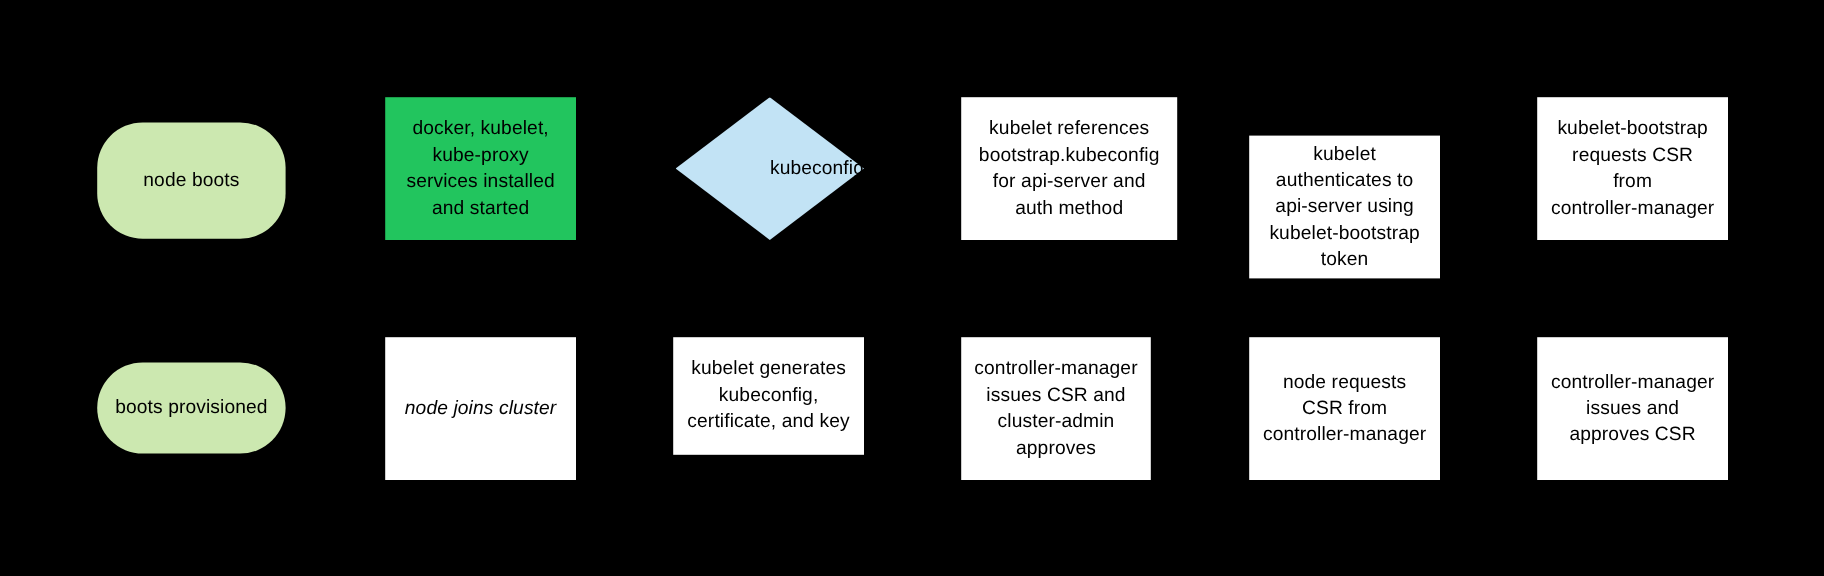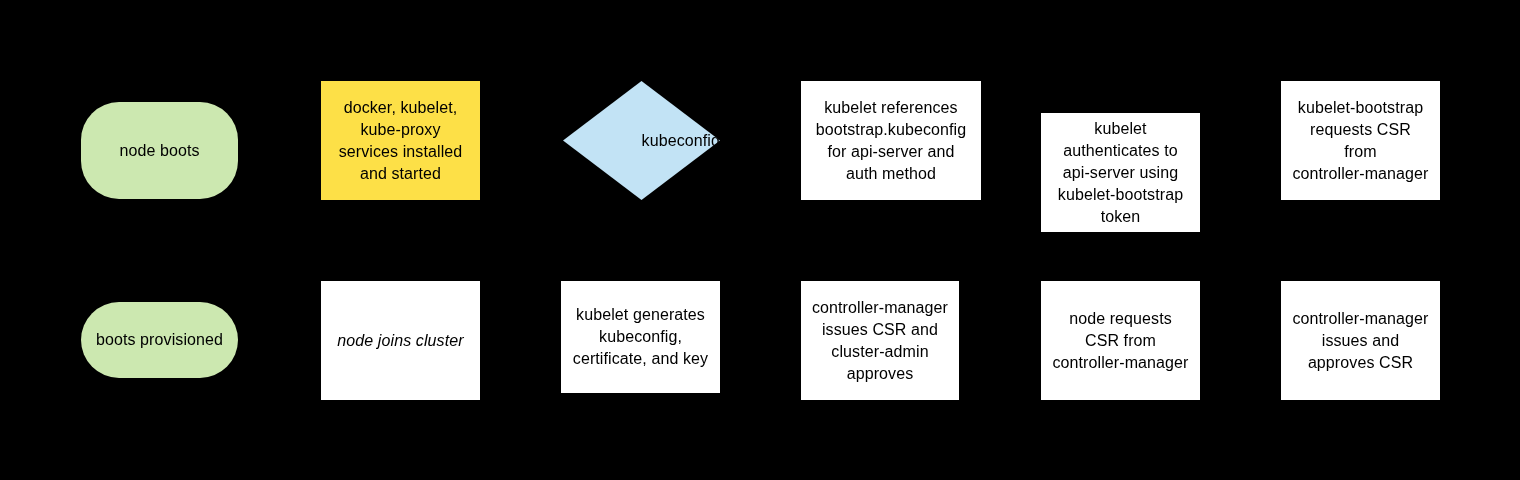--- a/index.html
+++ b/index.html
@@ -67,21 +67,21 @@
   }
 </style>
 </head>
 <body>
 
 <div id="diagram">
     <div style="position: absolute; inset: 0px;">
       <div class="node shape-pill" style="left: 81px; top: 102px; width: 157px; height: 97px; background: rgb(204, 232, 176);">
         <div class="node-label">node boots</div>
       </div>
-      <div class="node shape-rect" style="left: 321px; top: 81px; width: 159px; height: 119px; background: #fde047;">
+      <div class="node shape-rect" style="left: 321px; top: 81px; width: 159px; height: 119px; background: #22c55e;">
         <div class="node-label">docker, kubelet,
 kube-proxy
 services installed
 and started</div>
       </div>
       <div class="node shape-diamond" style="left: 563px; top: 81px; width: 157px; height: 119px;">
         <div class="diamond-fill" style="background: rgb(194, 227, 245);"></div>
         <div class="node-label">kubeconfig</div>
       </div>
       <div class="node shape-rect clip-overflow" style="left: 801px; top: 81px; width: 180px; height: 119px; background: rgb(255, 255, 255);">
@@ -104,21 +104,21 @@
 controller-manager</div>
       </div>
     </div>
     <div style="position: absolute; inset: 0px;">
       <div class="node shape-pill" style="left: 81px; top: 302px; width: 157px; height: 76px; background: rgb(204, 232, 176);">
         <div class="node-label">boots provisioned</div>
       </div>
       <div class="node shape-rect" style="left: 321px; top: 281px; width: 159px; height: 119px; background: rgb(255, 255, 255); font-style: italic;">
         <div class="node-label">node joins cluster</div>
       </div>
-      <div class="node shape-rect" style="left: 561px; top: 281px; width: 159px; height: 112px; background: rgb(255, 255, 255);">
+      <div class="node shape-rect" style="left: 561px; top: 281px; width: 159px; height: 98px; background: rgb(255, 255, 255);">
         <div class="node-label">kubelet generates
 kubeconfig,
 certificate, and key</div>
       </div>
       <div class="node shape-rect" style="left: 801px; top: 281px; width: 158px; height: 119px; background: rgb(255, 255, 255);">
         <div class="node-label">controller-manager
 issues CSR and
 cluster-admin
 approves</div>
       </div>

